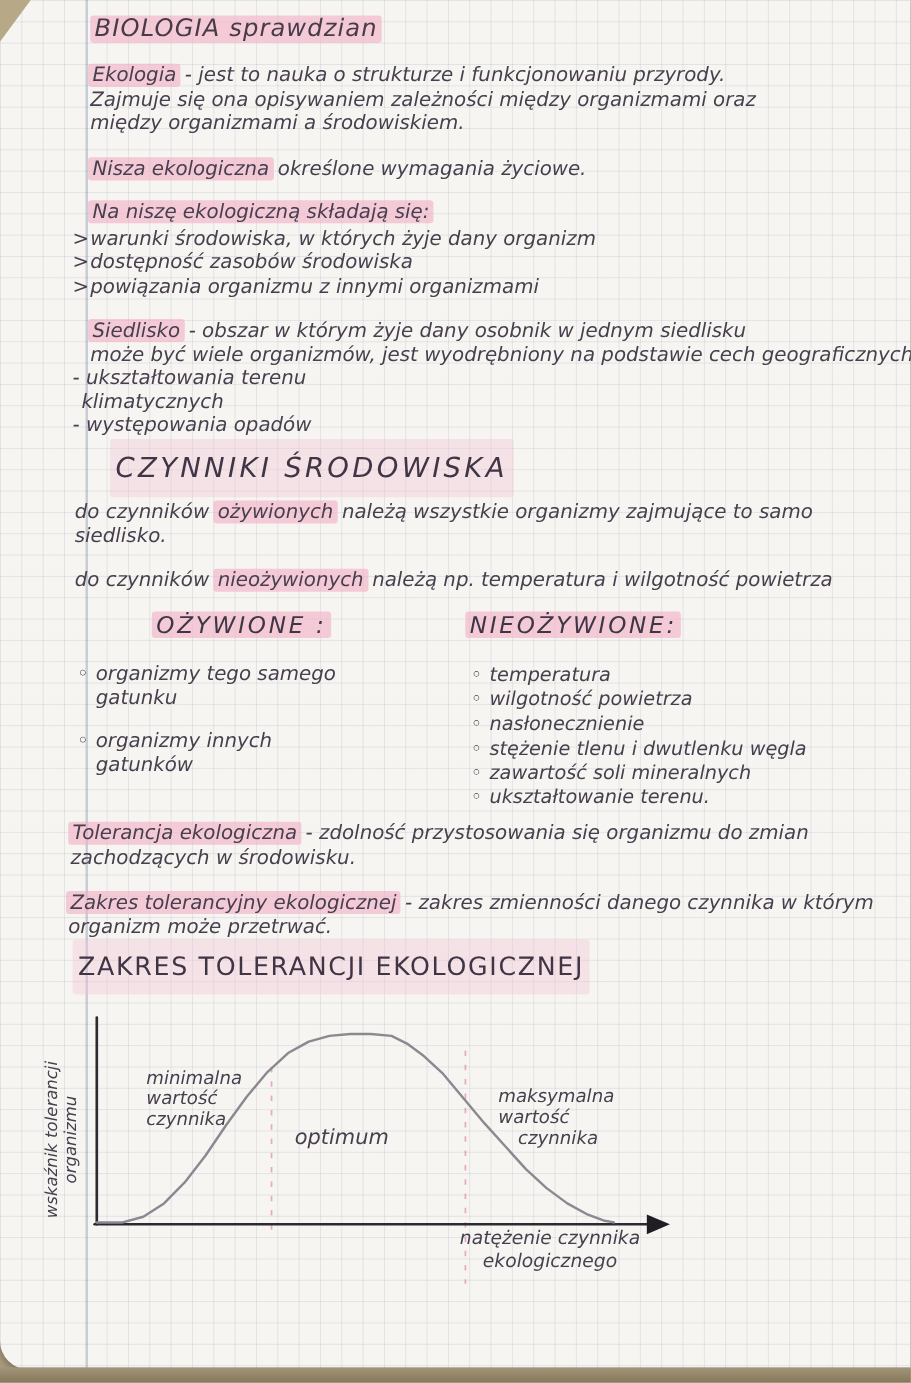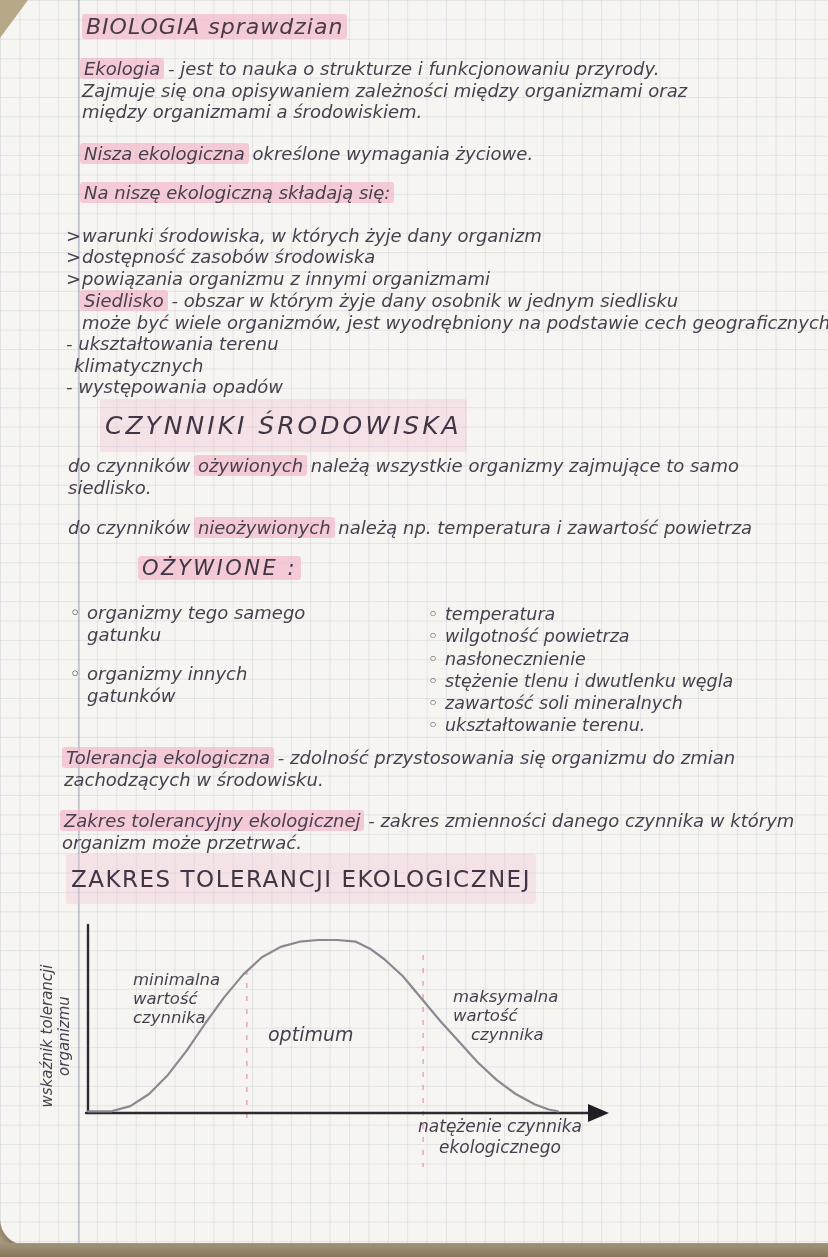--- a/index.html
+++ b/index.html
@@ -71,21 +71,21 @@
     <div class="line">Zajmuje się ona opisywaniem zależności między organizmami oraz</div>
     <div class="line">między organizmami a środowiskiem.</div>
   </div>
 
   <div class="abs ink body-text" style="left:82px;top:143px">
     <div class="line"><span class="hl">Nisza ekologiczna</span> <span>określone wymagania życiowe.</span></div>
   </div>
 
   <div class="abs ink body-text" style="left:66px;top:182px">
     <div class="line" style="padding-left:16px"><span class="hl">Na niszę ekologiczną składają się:</span></div>
-    <div class="line" style="margin-top:21px"><span class="bullet-arrow">&gt;</span><span>warunki środowiska, w których żyje dany organizm</span></div>
+    <div class="line" style="margin-top:3px"><span class="bullet-arrow">&gt;</span><span>warunki środowiska, w których żyje dany organizm</span></div>
     <div class="line"><span class="bullet-arrow">&gt;</span><span>dostępność zasobów środowiska</span></div>
     <div class="line"><span class="bullet-arrow">&gt;</span><span>powiązania organizmu z innymi organizmami</span></div>
   </div>
 
   <div class="abs ink body-text" style="left:66px;top:290px">
     <div class="line" style="padding-left:16px"><span class="hl">Siedlisko</span> <span>- obszar w którym żyje dany osobnik w jednym siedlisku</span></div>
     <div class="line" style="padding-left:16px">może być wiele organizmów, jest wyodrębniony na podstawie cech geograficznych</div>
     <div class="line">- ukształtowania terenu</div>
     <div class="line" style="padding-left:8px">klimatycznych</div>
     <div class="line">- występowania opadów</div>
@@ -94,25 +94,28 @@
   <div class="abs big-heading" style="left:100px;top:411px">
     <span class="hl-light">CZYNNIKI ŚRODOWISKA</span>
   </div>
 
   <div class="abs ink body-text" style="left:68px;top:455px">
     <div class="line"><span>do czynników</span> <span class="hl">ożywionych</span> <span>należą wszystkie organizmy zajmujące to samo</span></div>
     <div class="line">siedlisko.</div>
   </div>
 
   <div class="abs ink body-text" style="left:68px;top:517px">
-    <div class="line"><span>do czynników</span> <span class="hl">nieożywionych</span> <span>należą np. temperatura i zawartość powietrza</span></div>
+    <div class="line"><span>do czynników</span> <span class="hl">nieożywionych</span> <span>należą np. temperatura i wilgotność powietrza</span></div>
   </div>
 
   <div class="abs col-heading" style="left:140px;top:556px">
     <span class="hl">OŻYWIONE :</span>
+  </div>
+  <div class="abs col-heading" style="left:425px;top:556px">
+    <span class="hl">NIEOŻYWIONE:</span>
   </div>
 
   <div class="abs ink" style="left:70px;top:602px;font-size:18px">
     <div class="left-item">
         <span class="dot">◦</span>
         <span class="txt">organizmy tego samego gatunku</span>
       </div>
     <div class="left-item">
         <span class="dot">◦</span>
         <span class="txt">organizmy innych gatunków</span>

